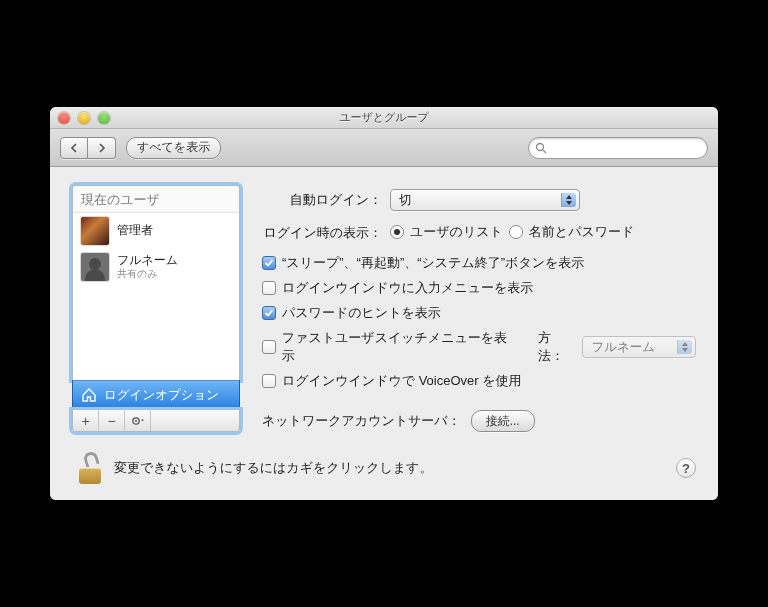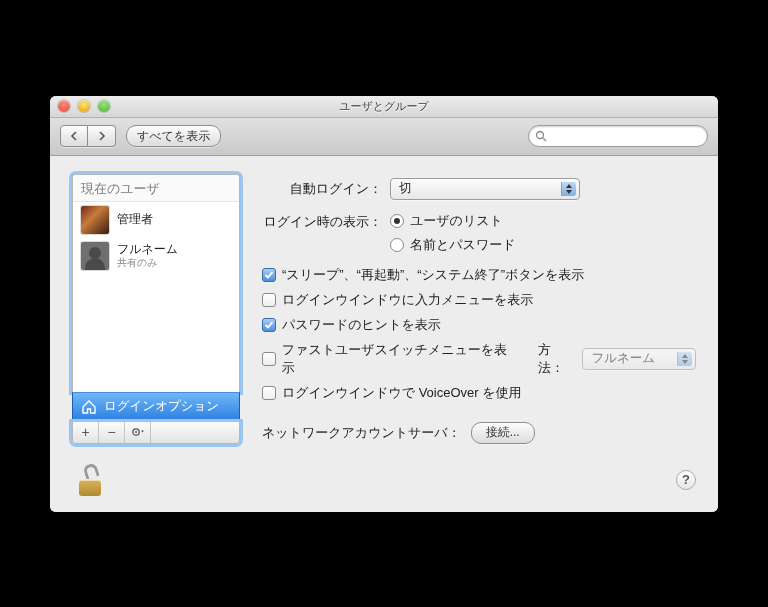--- a/index.html
+++ b/index.html
@@ -155,21 +155,21 @@
   }
   .select::before{
     content:"";position:absolute;right:7px;top:50%;z-index:1;
     border-left:3px solid transparent;border-right:3px solid transparent;
     border-top:4px solid #333;transform:translateY(1px);
   }
   .select .up{position:absolute;right:7px;top:50%;z-index:1;
     border-left:3px solid transparent;border-right:3px solid transparent;
     border-bottom:4px solid #333;transform:translateY(-5px);}
   .select.disabled{opacity:0.55;}
-  .radiogrp{display:flex;flex-direction:column;gap:6px;}
+  .radiogrp{display:flex;flex-direction:row;gap:6px;}
   .radio,.check{display:flex;align-items:center;gap:6px;font-size:13px;}
   .rbox{width:14px;height:14px;border-radius:50%;border:1px solid #8a8a8a;background:#fff;display:flex;align-items:center;justify-content:center;}
   .rbox.on::after{content:"";width:6px;height:6px;border-radius:50%;background:#333;}
   .cbox{width:14px;height:14px;border-radius:3px;border:1px solid #8a8a8a;background:linear-gradient(to bottom,#fff,#eee);display:flex;align-items:center;justify-content:center;}
   .cbox.on{background:linear-gradient(to bottom,#a9cef6,#4f8ed9);border-color:#3a6bab;}
   .cbox.on svg{display:block;}
   .cbox svg{display:none;}
   .checklist{display:flex;flex-direction:column;gap:7px;margin:4px 0 18px 0;}
   .netrow{display:flex;align-items:center;gap:10px;margin-top:20px;}
   .footer{
@@ -333,18 +333,19 @@
         </div>
       </div>
 
     </div>
 
     <div class="footer">
       <div class="lock">
         <div class="shk"></div>
         <div class="body"></div>
       </div>
+      <span>変更できないようにするにはカギをクリックします。</span>
       <div class="help">?</div>
     </div>
 
   </div>
 </div>
 </div>
 
 </body></html>

